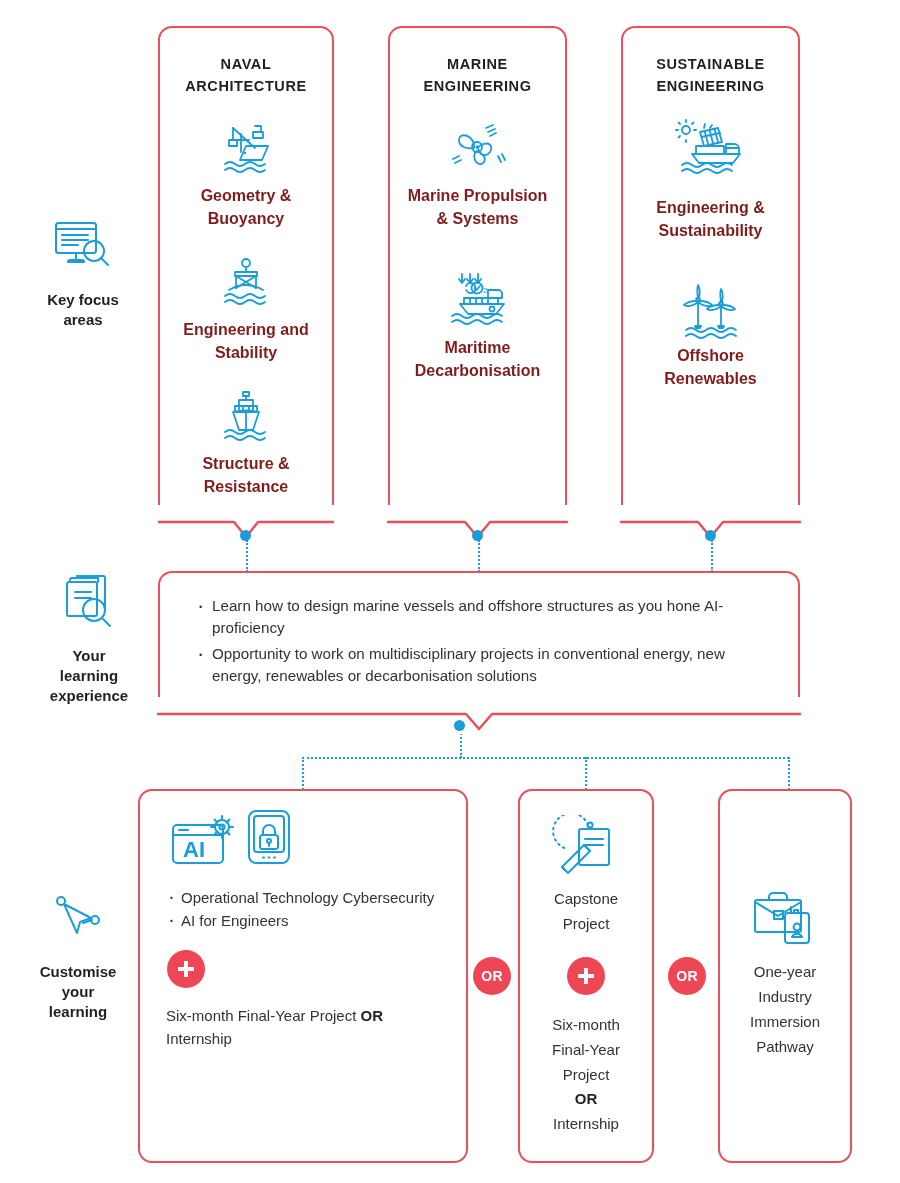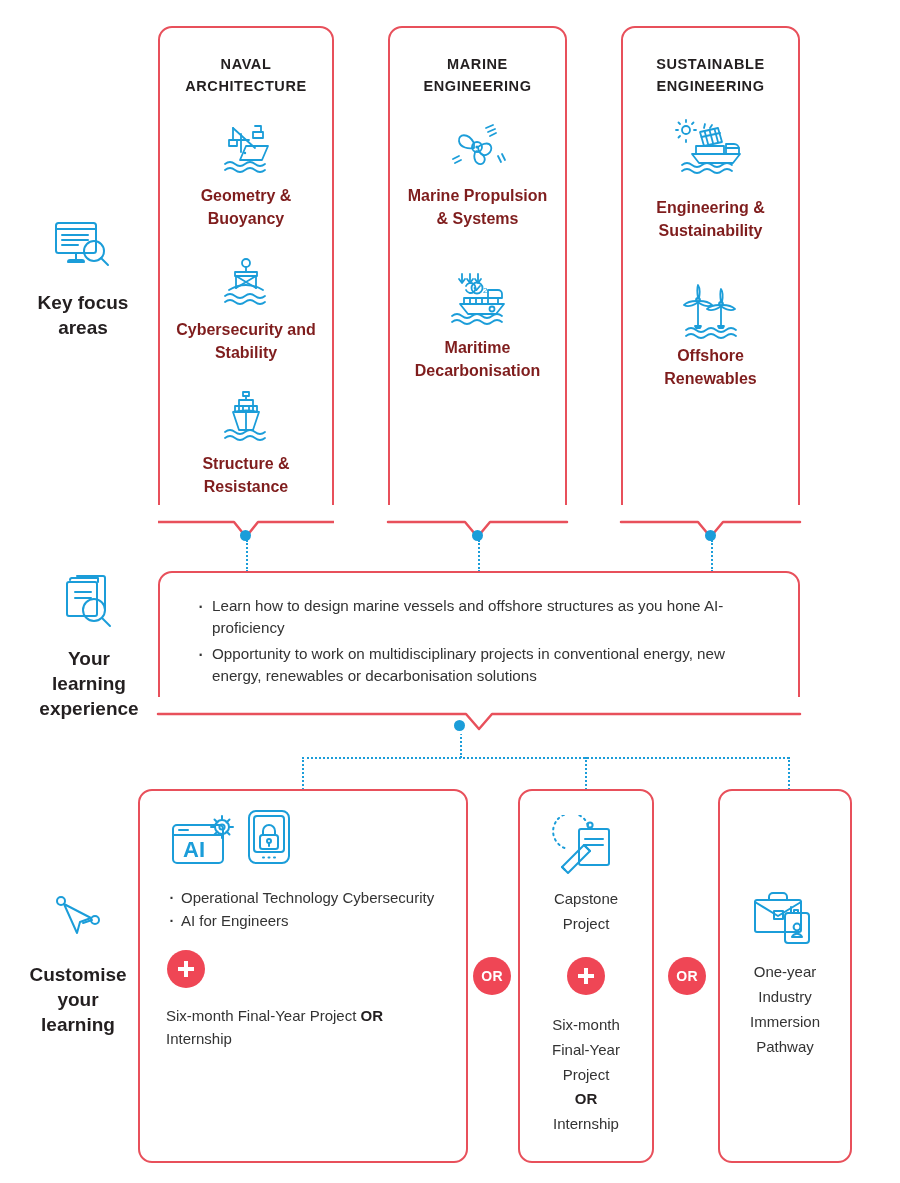--- a/index.html
+++ b/index.html
@@ -36,21 +36,21 @@
     font-weight:bold;font-size:16px;line-height:1.45;text-align:center;color:#7f1d1d;
   }
   .icon-wrap{display:flex;align-items:center;justify-content:center;}
 
   
   .rail{
     position:absolute;width:150px;display:flex;flex-direction:column;
     align-items:center;text-align:center;
   }
   .rail .rlbl{
-    font-weight:bold;font-size:19px;line-height:1.32;margin-top:10px;color:#231f20;
+    font-weight:bold;font-size:15px;line-height:1.32;margin-top:10px;color:#231f20;
   }
 
   
   .lx-list{margin:0;padding:0;list-style:none;}
   .lx-list li{
     position:relative;padding-left:18px;margin-bottom:5px;
     font-size:15.2px;line-height:1.42;color:#333;
   }
   .lx-list li:before{
     content:"\00B7";position:absolute;left:3px;top:-5px;font-size:22px;color:#333;
@@ -135,21 +135,21 @@
           <path d="M31 13 v5"></path>
           <path d="M20 18 h22 v4 h-22z"></path>
           <path d="M21 22 L41 34 M41 22 L21 34"></path>
           <path d="M21 22 v12 M41 22 v12"></path>
           <path d="M14 36 q8 -5 17 -5 t17 5"></path>
           <path d="M10 42 q5 -4 10 0 t10 0 t10 0 t10 0"></path>
           <path d="M10 48 q5 -4 10 0 t10 0 t10 0 t10 0"></path>
         </svg>
       </div>
       <div class="lbl" style="margin-top:8px;">
-        <div>Cybersecurity and</div>
+        <div>Engineering and</div>
         <div>Stability</div>
       </div>
     </div>
 
     <div class="focus-item" style="margin-top:24px;">
       <div class="icon-wrap">
         <svg width="62" height="56" viewBox="0 0 62 56" fill="none" stroke="#1b9dd9" stroke-width="1.8" stroke-linecap="round" stroke-linejoin="round">
           <path d="M28 4 h6 v4 h-6z"></path>
             <path d="M31 8 v4"></path>
           <path d="M24 12 h14 v6 h-14z"></path>

